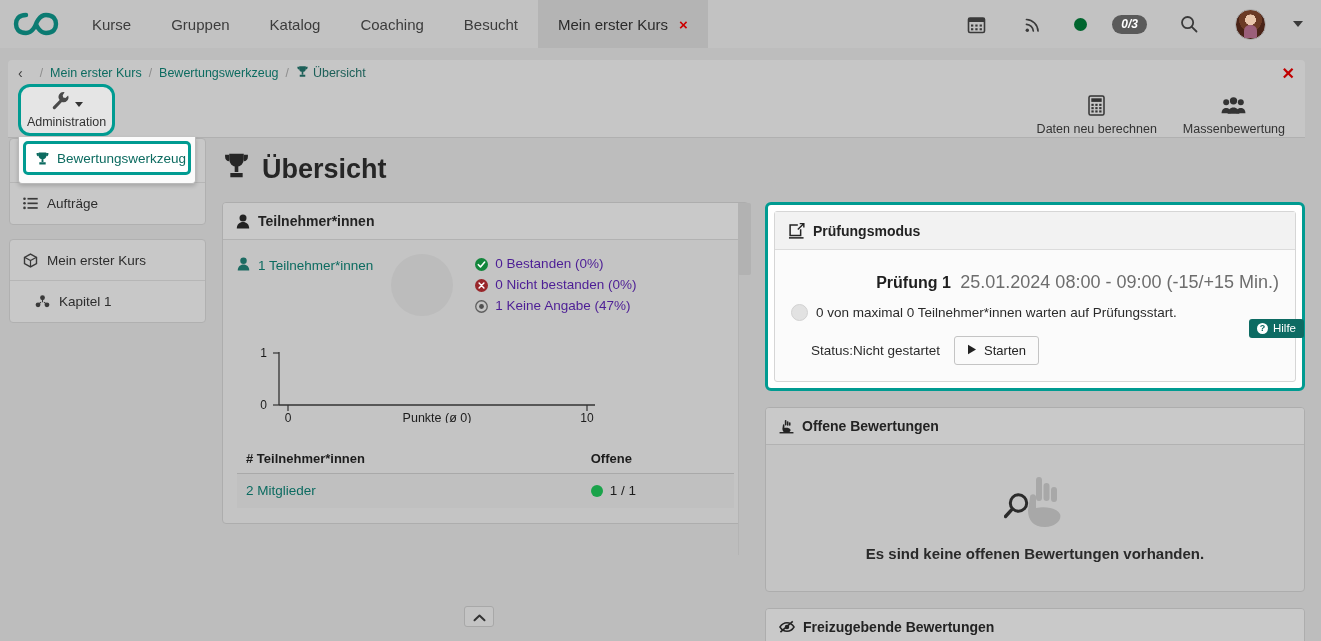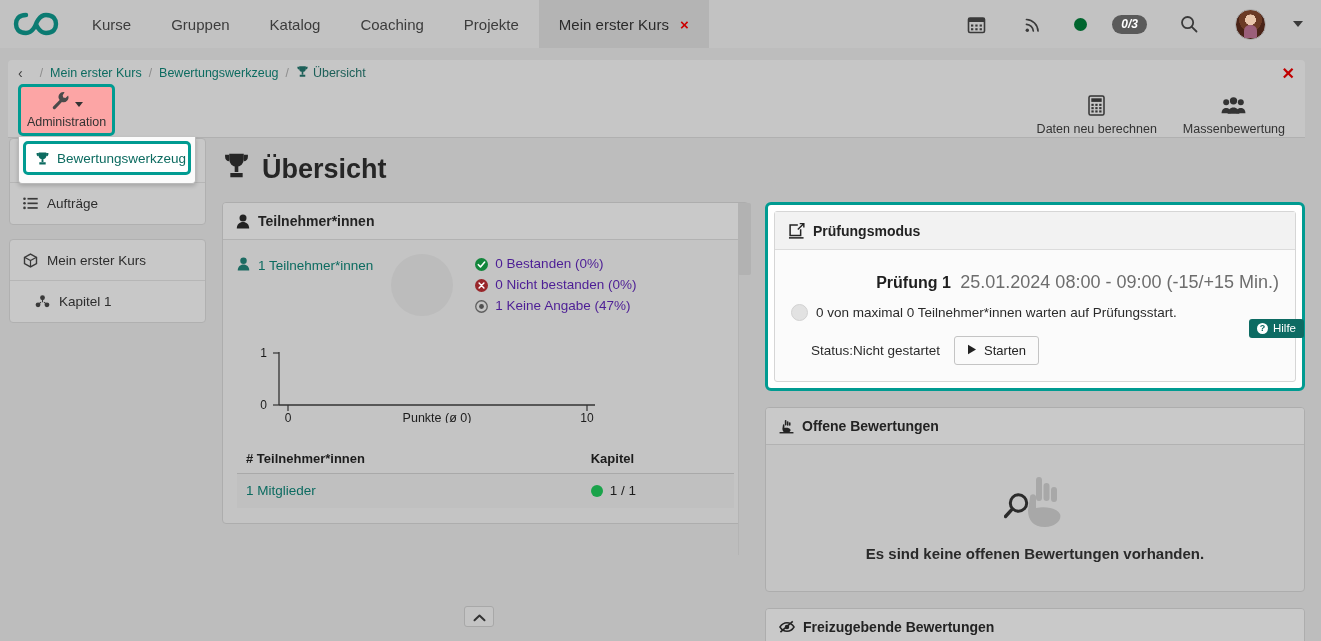--- a/index.html
+++ b/index.html
@@ -109,21 +109,21 @@
     height: 41px; display: flex; align-items: center; padding: 0 13px;
     font-size: 13.5px; color: #2d2d2d; cursor: pointer;
     border-bottom: 1px solid #b6b6b6;
   }
   .sb-item:last-child { border-bottom: none; }
   .sb-item .sbicon { margin-right: 9px; display: flex; align-items: center; color: #3a3a3a; }
 
   
   .admin-btn {
     position: absolute; left: 18px; top: 84px; width: 97px; height: 52px;
-    background: #fca5a5; border: 3px solid #009b91; border-radius: 5px;
+    background: #e5e5e5; border: 3px solid #009b91; border-radius: 12px;
     display: flex; flex-direction: column; align-items: center; justify-content: center;
     cursor: pointer; z-index: 40;
   }
   .admin-btn .arow { display: flex; align-items: center; margin-bottom: 1px; }
   .admin-btn .alabel { font-size: 12.5px; color: #333; }
 
   
   .dropdown {
     position: absolute; left: 18px; top: 137px; width: 178px;
     background: #fbfbfb; border: 1px solid #b9b9b9; border-top: none;
@@ -277,21 +277,21 @@
     <div class="navitem">
         <span>Gruppen</span>
       </div>
     <div class="navitem">
         <span>Katalog</span>
       </div>
     <div class="navitem">
         <span>Coaching</span>
       </div>
     <div class="navitem">
-        <span>Projekte</span>
+        <span>Besucht</span>
       </div>
     <div class="navitem active">
       <span>Mein erster Kurs</span>
       <span class="tabclose">×</span>
     </div>
 
     <div class="nav-right">
       <div class="navicon">
         <svg width="19" height="19" viewBox="0 0 19 19">
           <rect x="1.5" y="3" width="16" height="14.5" rx="1.5" fill="none" stroke="#3a3a3a" stroke-width="1.6"></rect>
@@ -530,26 +530,26 @@
                 <text x="41" y="87" font-family="Liberation Sans, sans-serif" font-size="12" fill="#1c1c1c" text-anchor="middle">0</text>
                 <text x="340" y="87" font-family="Liberation Sans, sans-serif" font-size="12" fill="#1c1c1c" text-anchor="middle">10</text>
                 <text x="190" y="87" font-family="Liberation Sans, sans-serif" font-size="12.5" fill="#1c1c1c" text-anchor="middle">Punkte (ø 0)</text>
               </svg>
             </div>
 
             <table class="tbl">
               <thead>
                 <tr>
                   <th># Teilnehmer*innen</th>
-                  <th>Kapitel</th>
+                  <th>Offene</th>
                 </tr>
               </thead>
               <tbody>
                 <tr>
-                  <td>1 Mitglieder</td>
+                  <td>2 Mitglieder</td>
                   <td class="vis">
                     <span class="greencell">
                       <span class="gd"></span>
                       <span>1 / 1</span>
                     </span>
                   </td>
                 </tr>
               </tbody>
             </table>
             <div class="tbl-foot"></div>

